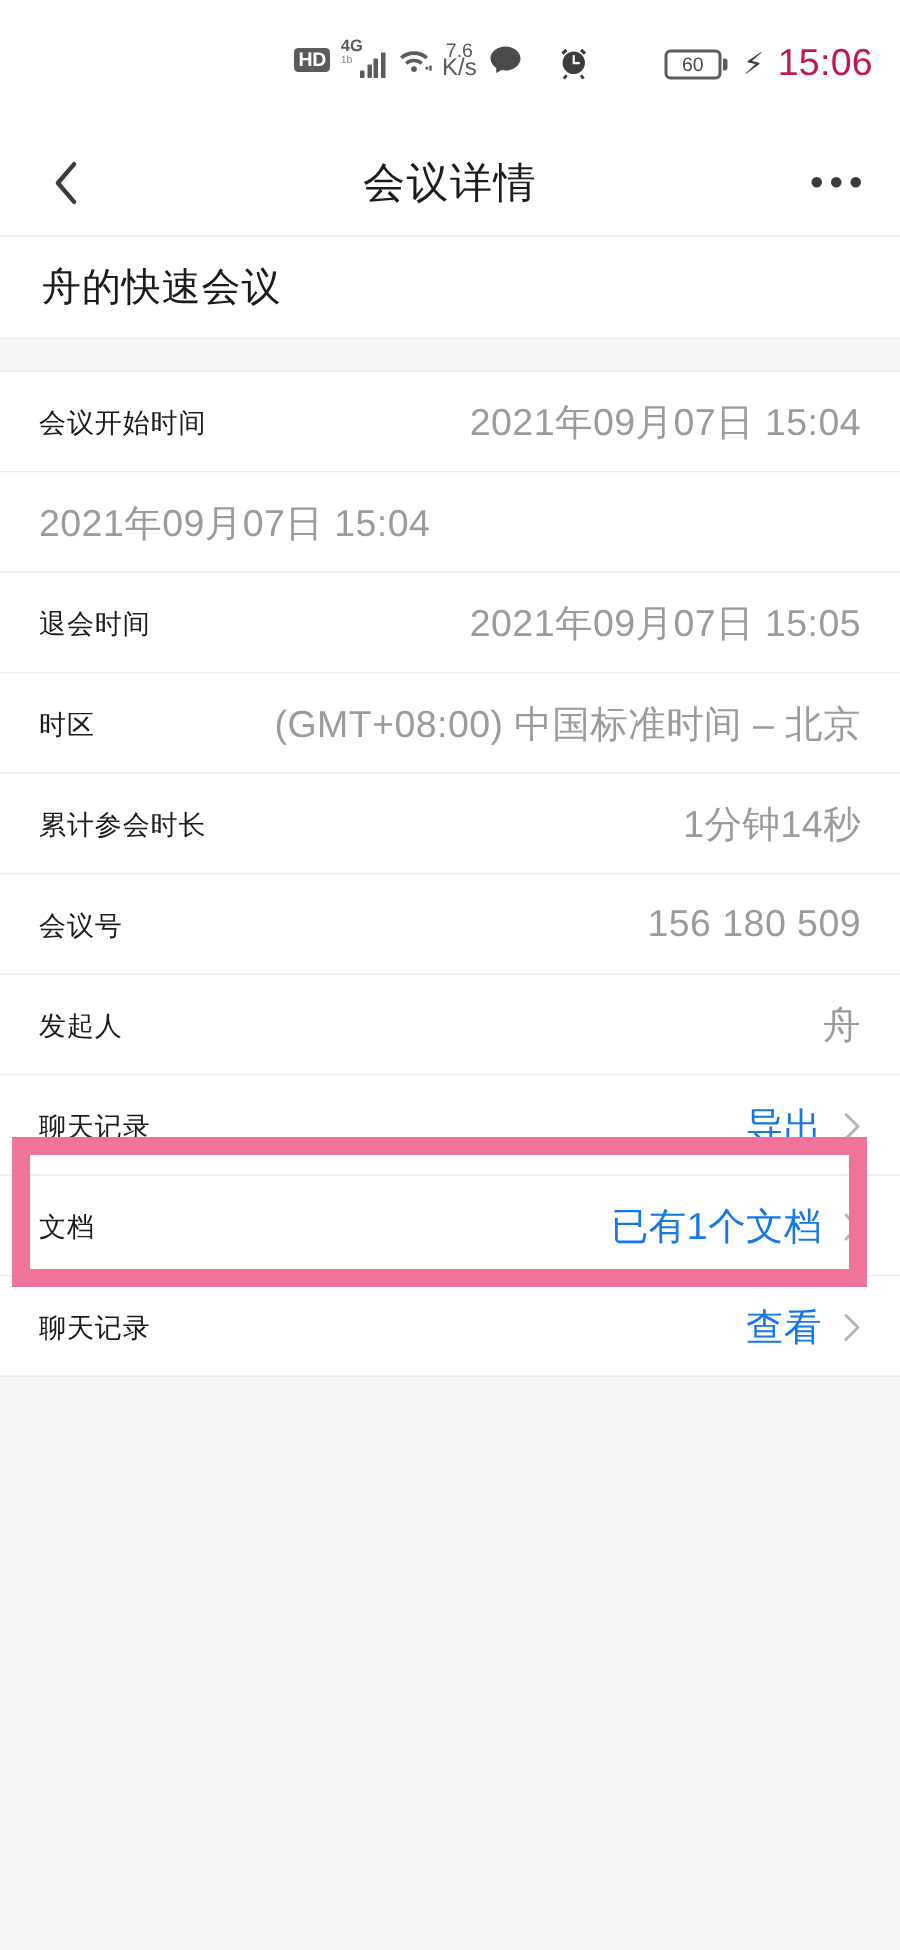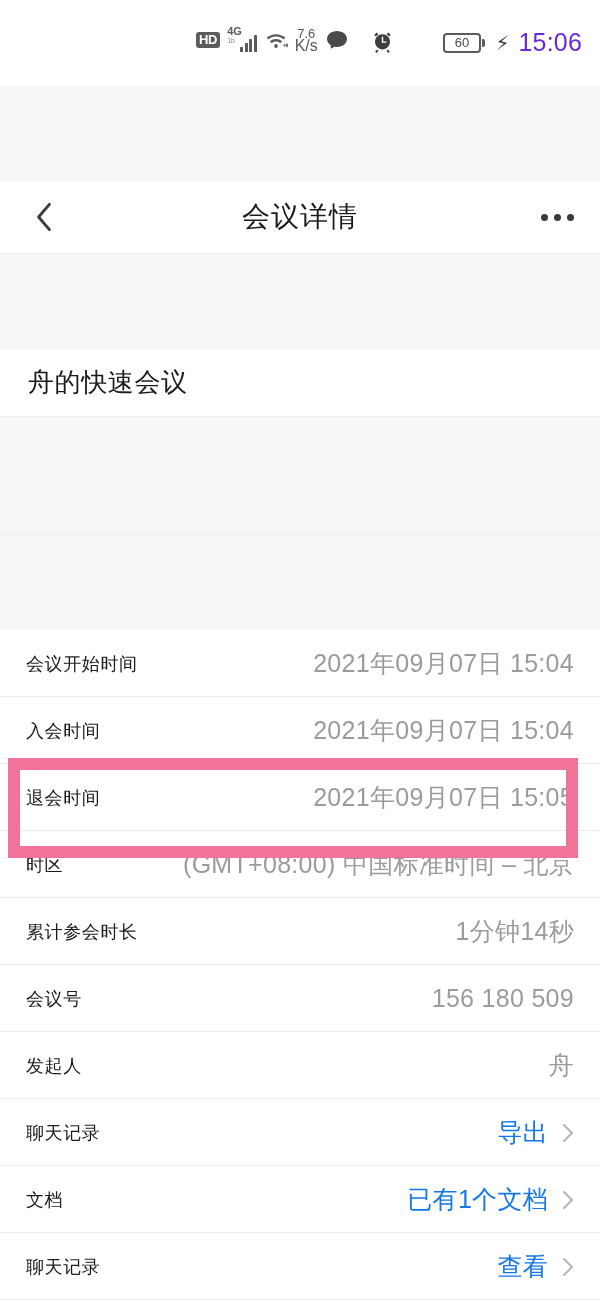--- a/index.html
+++ b/index.html
@@ -135,21 +135,21 @@
   .battery .cap {
     width: 3px;
     height: 8px;
     background: #5b5b5b;
     border-radius: 0 2px 2px 0;
     margin-left: 1.5px;
   }
   .bolt { color: #3d3d3d; font-size: 20px; line-height: 20px; margin-left: 1px; }
   .clock-text {
     font-size: 25px;
-    color: #6d28d9;
+    color: #be185d;
     line-height: 25px;
     letter-spacing: 0.2px;
   }
 
   
   .nav-bar {
     height: 72px;
     background: #ffffff;
     display: flex;
     align-items: center;
@@ -285,21 +285,20 @@
     text-align: center;
     font-size: 24px;
     color: #9b9b9b;
     letter-spacing: 1px;
   }
 
   .content-col {
     display: flex;
     flex-direction: column;
     height: 1300px;
-    justify-content: space-between;
   }
 </style>
 </head>
 <body>
 
 <div id="screen">
   <div class="content-col">
 
     <div class="status-bar">
       <div class="status-left">
@@ -375,21 +374,20 @@
     </div>
 
     <div class="section-gap"></div>
 
     <div class="list-block">
       <div class="row">
         <span class="row-label">会议开始时间</span>
         <span class="row-value">2021年09月07日 15:04</span>
       </div>
       <div class="row">
-        <span class="row-label">入会时间</span>
         <span class="row-value">2021年09月07日 15:04</span>
       </div>
       <div class="row">
         <span class="row-label">退会时间</span>
         <span class="row-value">2021年09月07日 15:05</span>
       </div>
       <div class="row">
         <span class="row-label">时区</span>
         <span class="row-value">(GMT+08:00) 中国标准时间 – 北京</span>
       </div>

